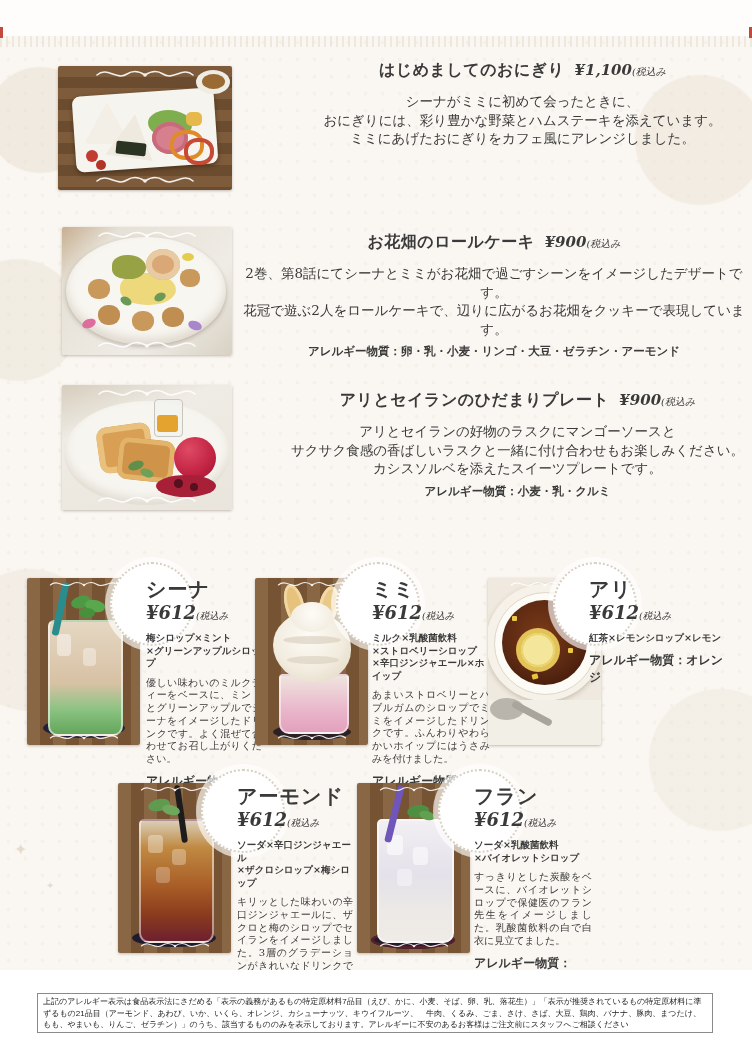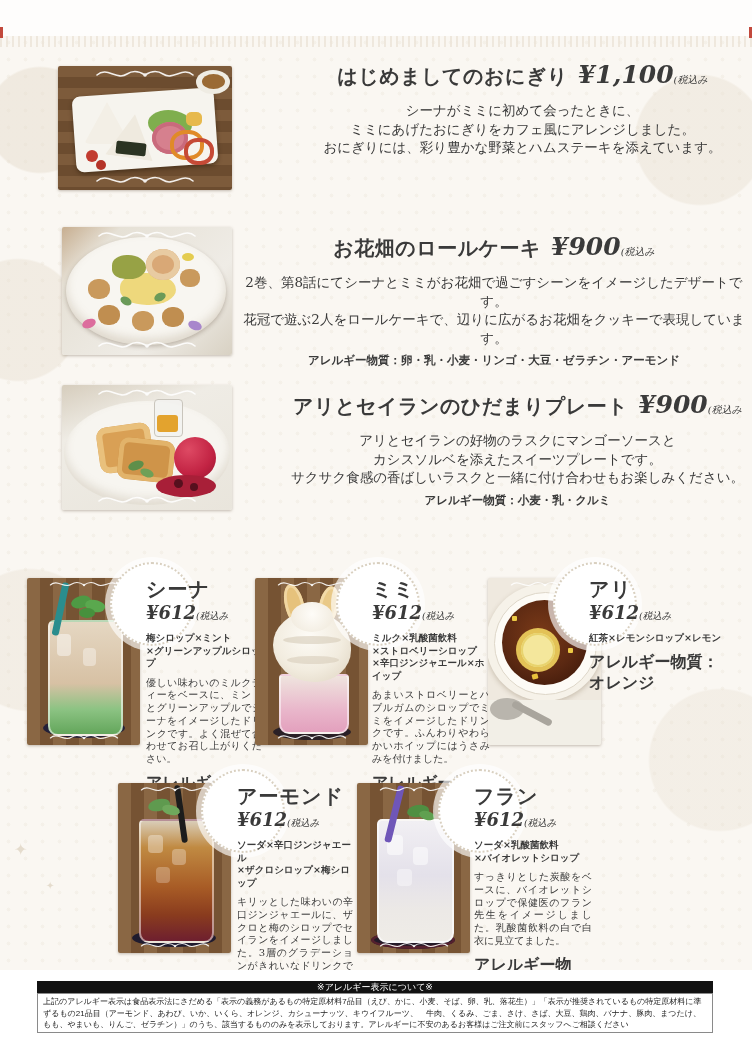--- a/index.html
+++ b/index.html
@@ -26,37 +26,37 @@
   
   .photo{position:absolute;overflow:hidden;border-radius:2px;box-shadow:0 1px 3px rgba(90,70,50,.35);}
   .photo .sh{position:absolute;}
   .wood{background:repeating-linear-gradient(180deg,#7d5b3b 0 11px,#6c4c2f 11px 22px);}
   .woodv{background:repeating-linear-gradient(90deg,#8a6744 0 13px,#765333 13px 26px);}
   .fl{position:absolute;left:50%;transform:translateX(-50%);opacity:.9;}
 
   
   .fblock{position:absolute;text-align:center;}
   .ftitle-row{white-space:nowrap;}
-  .ftitle{font-size:20px;font-weight:bold;letter-spacing:.5px;}
-  .fyen{font-size:25px;font-style:italic;font-weight:600;margin-left:10px;}
+  .ftitle{font-size:16px;font-weight:bold;letter-spacing:.5px;}
+  .fyen{font-size:15px;font-style:italic;font-weight:600;margin-left:10px;}
   .ftax{font-size:10px;font-style:italic;}
   .fdesc{margin-top:11px;font-size:13.5px;line-height:18.5px;}
   .fallergen{margin-top:6px;font-size:11.5px;font-weight:bold;}
 
   
   .dtext{position:absolute;}
   .badge{position:absolute;left:-36px;top:-16px;width:80px;height:80px;border-radius:50%;
      background:#fff;border:2px dotted #d9d0c0;box-shadow:0 0 0 5px rgba(255,255,255,.65);}
   .dname{position:relative;font-size:20px;font-weight:bold;line-height:22px;letter-spacing:1px;}
   .dprice{position:relative;margin-top:3px;line-height:20px;white-space:nowrap;}
   .dyen{font-size:18px;font-style:italic;font-weight:600;}
   .dtax{font-size:9.5px;font-style:italic;}
   .recipe{position:relative;margin-top:6px;font-size:9.5px;font-weight:bold;line-height:12.5px;}
   .ddesc{position:relative;margin-top:7px;font-size:10px;line-height:12.8px;text-align:justify;}
-  .dallergen{position:relative;margin-top:7px;font-size:16px;font-weight:bold;}
+  .dallergen{position:relative;margin-top:7px;font-size:12px;font-weight:bold;}
 
   
   .notice-bar{position:absolute;left:37px;top:981px;width:676px;height:12px;background:#121212;
      color:#fff;font-family:"Liberation Sans","DejaVu Sans",sans-serif;font-size:9px;
      line-height:12px;text-align:center;}
   .notice-box{position:absolute;left:37px;top:993px;width:664px;height:34px;border:1px solid #8a8a8a;
      background:#fff;font-family:"Liberation Sans","DejaVu Sans",sans-serif;font-size:8px;
      line-height:11.5px;color:#222;padding:2px 5px;overflow:hidden;}
 </style>
 </head>
@@ -100,22 +100,22 @@
     <svg class="fl" style="bottom:2px" width="120" height="14" viewBox="0 0 100 14">
         <use href="#flourish"></use>
       </svg>
   </div>
   <div class="fblock" style="left:295px;top:60px;width:455px">
     <div class="ftitle-row">
       <span class="ftitle">はじめましてのおにぎり</span><span class="fyen">¥1,100</span><span class="ftax">(税込み</span>
     </div>
     <div class="fdesc">
       <div>シーナがミミに初めて会ったときに、</div>
+      <div>おにぎりには、彩り豊かな野菜とハムステーキを添えています。</div>
       <div>ミミにあげたおにぎりをカフェ風にアレンジしました。</div>
-      <div>おにぎりには、彩り豊かな野菜とハムステーキを添えています。</div>
     </div>
   </div>
 
   <div class="photo" style="left:62px;top:227px;width:170px;height:128px;background:linear-gradient(135deg,#c7ae90 0%,#e6e1d6 20%,#efece6 68%,#d8d1c3 100%)">
     <div class="sh" style="left:4px;top:10px;width:160px;height:108px;background:#f8f6f1;border-radius:50%;box-shadow:inset 0 -6px 10px rgba(150,130,100,.25),0 2px 4px rgba(90,70,50,.3)"></div>
     <div class="sh" style="left:58px;top:46px;width:56px;height:32px;background:#ecd267;opacity:.85;border-radius:45% 55% 50% 50%"></div>
     <div class="sh" style="left:50px;top:28px;width:34px;height:24px;background:#97a245;border-radius:50% 60% 55% 45%"></div>
     <div class="sh" style="left:84px;top:22px;width:34px;height:31px;background:#d9a876;border-radius:50%;box-shadow:inset 0 0 0 6px #e8cba2"></div>
     <div class="sh" style="left:26px;top:52px;width:22px;height:20px;background:#c9995c;border-radius:45%"></div>
     <div class="sh" style="left:36px;top:78px;width:22px;height:20px;background:#c08e50;border-radius:45%"></div>
@@ -163,22 +163,22 @@
     <svg class="fl" style="bottom:2px" width="120" height="14" viewBox="0 0 100 14">
         <use href="#flourish"></use>
       </svg>
   </div>
   <div class="fblock" style="left:285px;top:390px;width:465px">
     <div class="ftitle-row">
       <span class="ftitle">アリとセイランのひだまりプレート</span><span class="fyen">¥900</span><span class="ftax">(税込み</span>
     </div>
     <div class="fdesc">
       <div>アリとセイランの好物のラスクにマンゴーソースと</div>
+      <div>サクサク食感の香ばしいラスクと一緒に付け合わせもお楽しみください。</div>
       <div>カシスソルベを添えたスイーツプレートです。</div>
-      <div>サクサク食感の香ばしいラスクと一緒に付け合わせもお楽しみください。</div>
     </div>
     <div class="fallergen">アレルギー物質：小麦・乳・クルミ</div>
   </div>
 
   <div class="photo woodv" style="left:27px;top:578px;width:113px;height:167px">
     <div class="sh" style="left:16px;top:140px;width:82px;height:20px;background:#242038;border-radius:50%"></div>
     <div class="sh" style="left:21px;top:42px;width:71px;height:112px;background:linear-gradient(180deg,#e5d7c2 0%,#d7c1a4 55%,#8cc383 78%,#63a65b 100%);border:2px solid rgba(255,255,255,.55);border-radius:6px 6px 10px 10px"></div>
     <div class="sh" style="left:30px;top:56px;width:14px;height:22px;background:rgba(255,255,255,.45);border-radius:4px"></div>
     <div class="sh" style="left:56px;top:70px;width:13px;height:18px;background:rgba(255,255,255,.38);border-radius:4px"></div>
     <div class="sh" style="left:30px;top:4px;width:7px;height:54px;background:#2a8d8d;transform:rotate(12deg);border-radius:3px"></div>
@@ -315,15 +315,14 @@
     <div class="dprice"><span class="dyen">¥612</span><span class="dtax">(税込み</span></div>
     <div class="recipe">
       <div>ソーダ×乳酸菌飲料</div>
       <div>×バイオレットシロップ</div>
     </div>
     <div class="ddesc">すっきりとした炭酸をベースに、バイオレットシロップで保健医のフラン先生をイメージしました。乳酸菌飲料の白で白衣に見立てました。</div>
     <div class="dallergen">アレルギー物質：乳・大豆</div>
   </div>
 
   <div class="bottom-strip"></div>
-  <div class="notice-bar">※アレルギー表示について※</div>
   <div class="notice-box">上記のアレルギー表示は食品表示法にさだめる「表示の義務があるもの特定原材料7品目（えび、かに、小麦、そば、卵、乳、落花生）」「表示が推奨されているもの特定原材料に準ずるもの21品目（アーモンド、あわび、いか、いくら、オレンジ、カシューナッツ、キウイフルーツ、　牛肉、くるみ、ごま、さけ、さば、大豆、鶏肉、バナナ、豚肉、まつたけ、もも、やまいも、りんご、ゼラチン）」のうち、該当するもののみを表示しております。アレルギーに不安のあるお客様はご注文前にスタッフへご相談ください</div>
 </div>
 
 </body></html>

